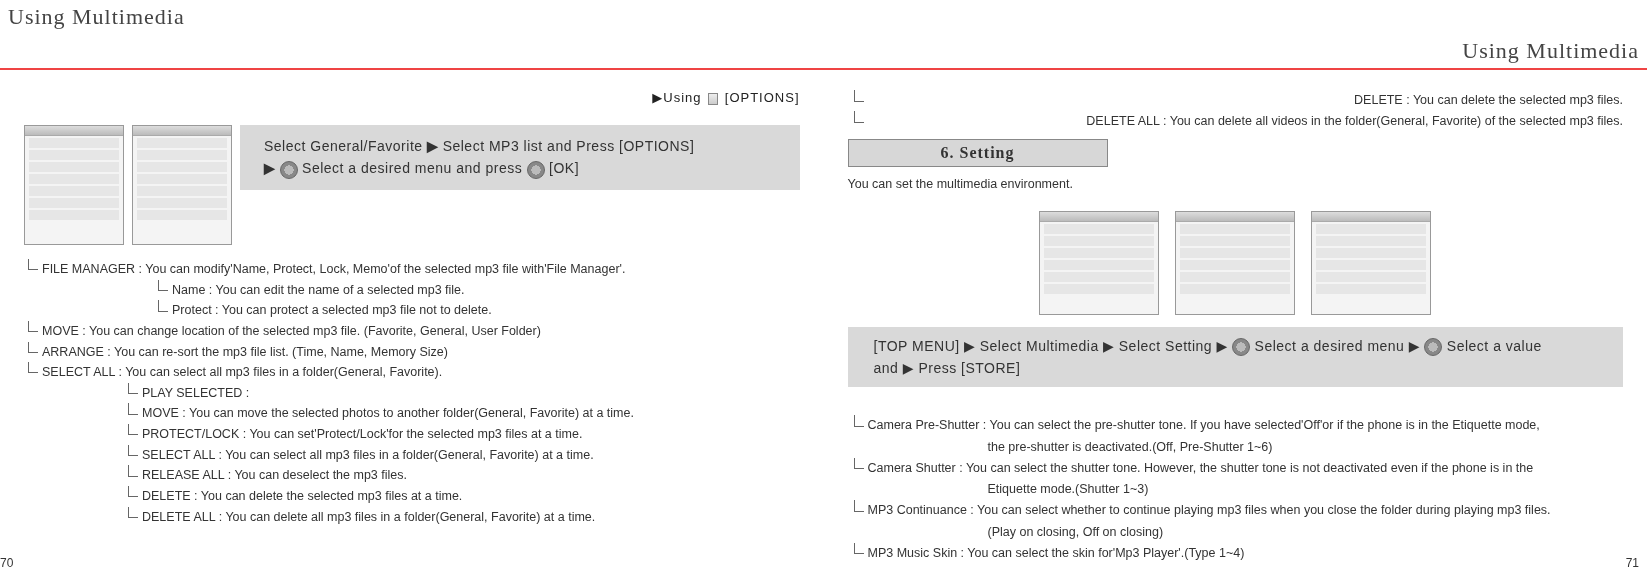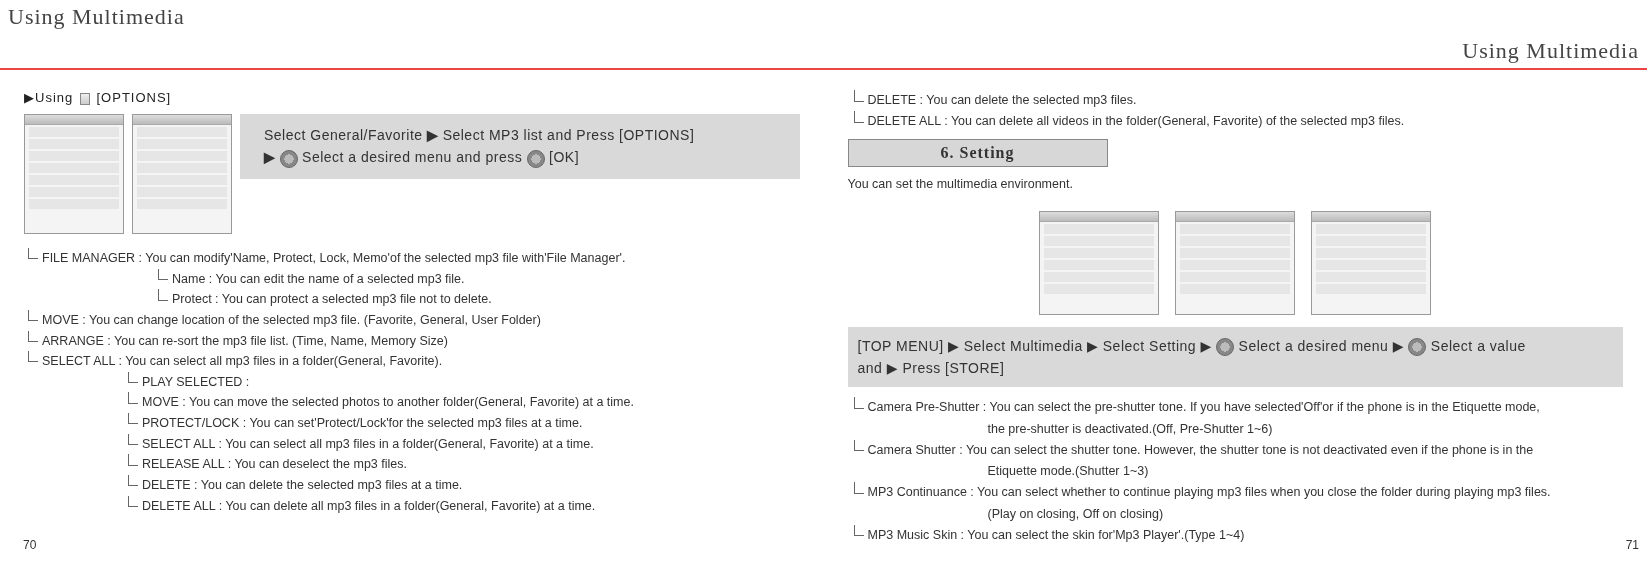--- a/index.html
+++ b/index.html
@@ -10,48 +10,48 @@
     background: #fff;
     position: relative;
   }
   .page-header { display: flex; border-bottom: 2px solid #ef4444; flex-direction: column; }
   .hdr-left, .hdr-right { flex: 1; }
   .hdr-left { font-family: "Times New Roman", serif; font-size: 22px; color: #444; padding: 4px 8px; letter-spacing: 1px; }
   .hdr-right { font-family: "Times New Roman", serif; font-size: 22px; color: #444; padding: 4px 8px; text-align: right; letter-spacing: 1px; }
   .columns { display: flex; }
   .col { width: 50%; padding: 20px 24px 8px 24px; font-size: 12px; color: #333; position: relative; }
   .col-left { border-right: 0; }
-  .section-label { font-size: 13px; letter-spacing: 1px; color: #222; margin-bottom: 9px; }
+  .section-label { font-size: 13px; letter-spacing: 1px; color: #222; margin-bottom: 20px; text-align: right; }
   .section-label .key-icon { display:inline-block; width:10px; height:12px; border:1px solid #888; margin:0 2px; vertical-align:middle; background:linear-gradient(#eee,#ccc); }
   .screens-row { display: flex; gap: 8px; align-items: flex-start; }
   .screen { width: 100px; height: 120px; border:1px solid #999; background:#f4f4f4; position:relative; }
   .screen .bar { height:10px; background:linear-gradient(#ddd,#bbb); border-bottom:1px solid #aaa; }
   .screen .row { height:10px; margin:2px 4px; background:#e6e6e6; }
   .instr-box { flex:1; background:#d9d9d9; padding:10px 24px; font-size:14px; letter-spacing:0.5px; line-height:1.6; }
   .instr-box .arrow { font-weight:bold; }
   .nav-icon { display:inline-block; width:18px; height:18px; border-radius:50%; background:radial-gradient(circle at 50% 50%, #bbb 0 40%, #888 41% 100%); vertical-align:middle; border:1px solid #666; }
   .tree { margin-top: 14px; font-size:12.5px; line-height:1.65; }
   .tree .t-line { position:relative; padding-left:18px; }
   .tree .t-line::before { content:""; position:absolute; left:4px; top:0; bottom:50%; border-left:1px solid #666; }
   .tree .t-line::after { content:""; position:absolute; left:4px; top:50%; width:10px; border-top:1px solid #666; }
   .tree .t-sub { margin-left: 130px; }
   .tree .t-sub2 { margin-left: 100px; }
   .setting-hdr { width:260px; margin:6px 0 10px 0; background:#d7d7d7; border:1px solid #888; text-align:center; font-size:16px; padding:4px 0; font-family:"Times New Roman",serif; letter-spacing:1px;font-weight:bold; }
   .setting-desc { font-size:12.5px; margin-bottom:20px; }
   .screens-center { display:flex; gap:16px; justify-content:center; margin-bottom:12px; }
   .screens-center .screen { width:120px; height:104px; }
-  .instr-bar { background:#d9d9d9; padding:8px 10px; font-size:14px; letter-spacing:0.5px; line-height:1.6; margin-bottom:10px; }
+  .instr-bar { background:#d9d9d9; padding:8px 26px; font-size:14px; letter-spacing:0.5px; line-height:1.6; margin-bottom:28px; }
   .tree2 { font-size:12.5px; line-height:1.7; }
   .tree2 .t-line { position:relative; padding-left:20px; }
   .tree2 .t-line::before { content:""; position:absolute; left:6px; top:0; bottom:50%; border-left:1px solid #666; }
   .tree2 .t-line::after { content:""; position:absolute; left:6px; top:50%; width:10px; border-top:1px solid #666; }
   .tree2 .cont { padding-left: 140px; }
-  .page-num-left { position:absolute; left:23px; bottom:2px; font-size:12px; }
+  .page-num-left { position:absolute; left:0; bottom:2px; font-size:12px; }
   .page-num-right { position:absolute; right:8px; bottom:2px; font-size:12px;text-align:right; }
-  .top-items { margin-bottom:4px; }
+  .top-items { margin-bottom:4px;text-align:right; }
   .top-items .t-line { position:relative; padding-left:20px; font-size:12.5px; line-height:1.7; }
   .top-items .t-line::before { content:""; position:absolute; left:6px; top:0; bottom:50%; border-left:1px solid #666; }
   .top-items .t-line::after { content:""; position:absolute; left:6px; top:50%; width:10px; border-top:1px solid #666; }
 </style>
 </head>
 <body>
 
 <div class="page-header">
   <div class="hdr-left">Using Multimedia</div>
   <div class="hdr-right">Using Multimedia</div>

